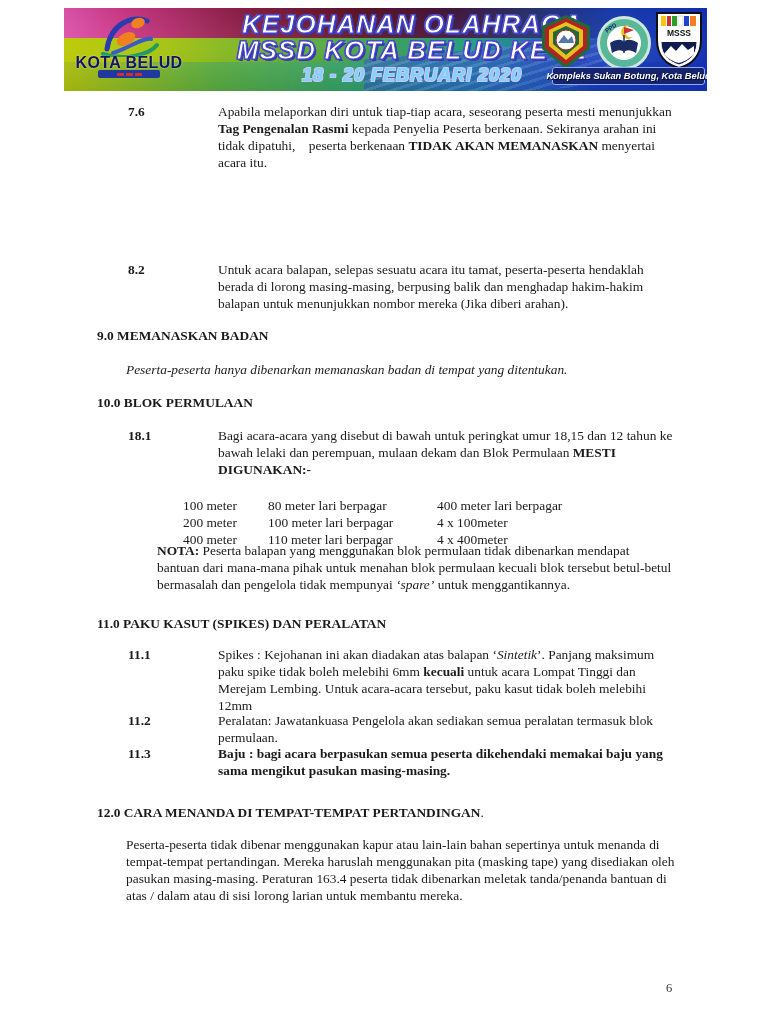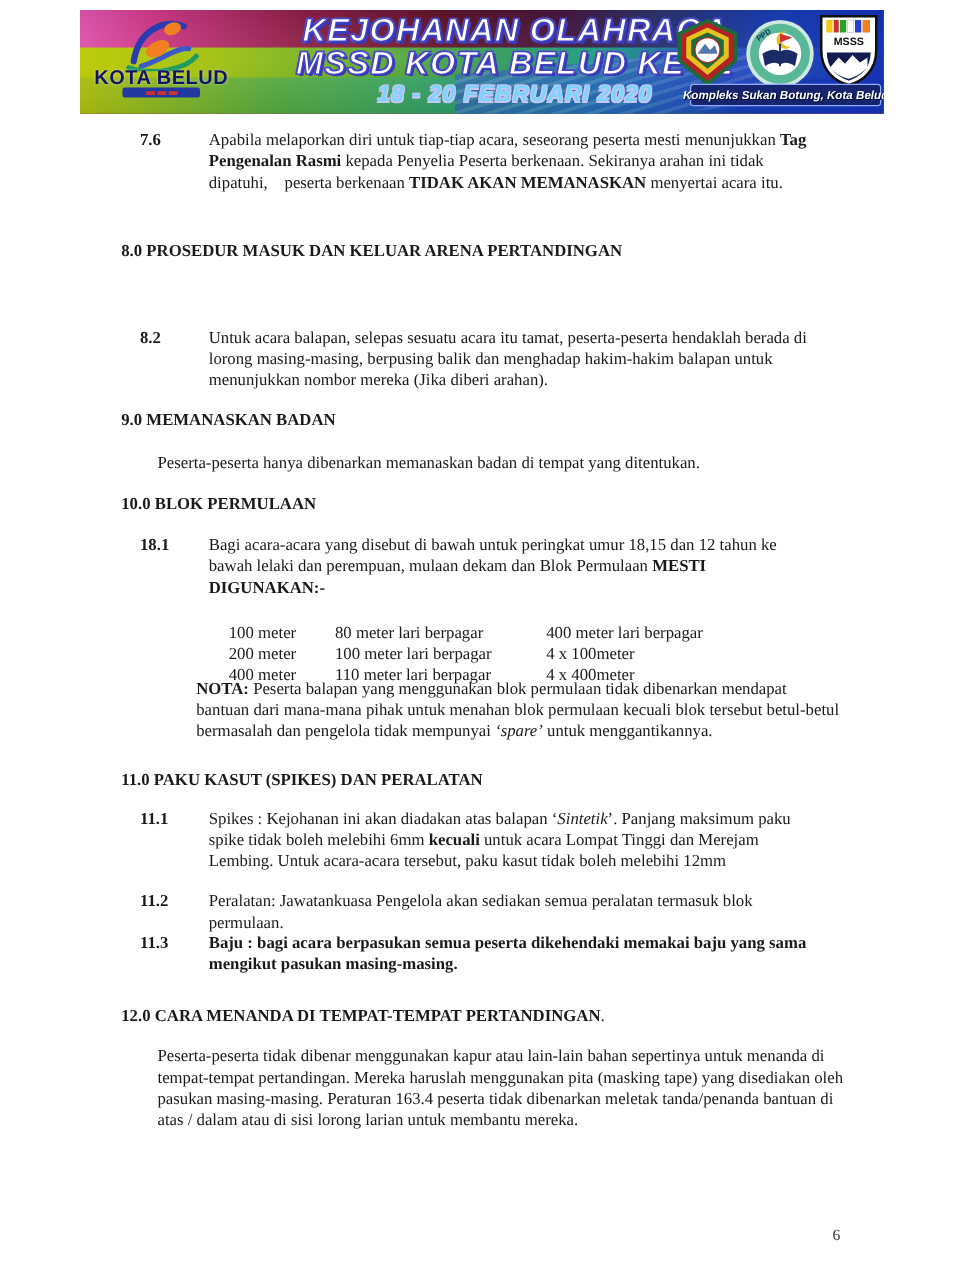--- a/index.html
+++ b/index.html
@@ -47,25 +47,25 @@
 
   .crest { position:absolute; }
   .venuebar { position:absolute; left:488px; top:59px; width:153px; height:18px;
     background:#16246e; border:1px solid #90aaff; border-radius:3px;
     display:flex; align-items:center; justify-content:center;
     font-family:"Liberation Sans", sans-serif; font-size:9.3px; font-weight:bold; font-style:italic;
     color:#ffffff; text-shadow:1px 1px 0 #000a30; white-space:nowrap; }
 
   
   .h { position:absolute; left:97px; width:576px; white-space:pre-wrap; }
-  .item { position:absolute; left:112px; width:545px; display:flex; }
+  .item { position:absolute; left:128px; width:545px; display:flex;gap:35px; }
   .item .num { width:55px; flex:none; font-weight:bold; }
   .item .itxt { flex:1; white-space:pre-wrap; }
   .para { position:absolute; white-space:pre-wrap; }
-  .p9  { left:126px; width:548px; }
+  .p9  { left:126px; width:548px;font-style:italic; }
   .nota { left:157px; width:517px; }
   .p12 { left:126px; width:549px; }
   .tbl { position:absolute; left:183px; top:497px; width:420px; }
   .trow { display:flex; line-height:17px;align-items:flex-end; }
   .trow .c1 { width:85px; flex:none; }
   .trow .c2 { width:169px; flex:none; }
   .trow .c3 { flex:1; }
   .pagenum { position:absolute; left:666px; top:980px; font-size:12.5px; color:#333; }
 </style>
 </head>
@@ -140,21 +140,20 @@
     <div class="venuebar">
       <span>Kompleks Sukan Botung, Kota Belud</span>
     </div>
   </div>
 
   <div class="item" style="top:103px">
     <span class="num">7.6</span>
     <div class="itxt"><span>Apabila melaporkan diri untuk tiap-tiap acara, seseorang peserta mesti menunjukkan </span><span class="b">Tag Pengenalan Rasmi</span><span> kepada Penyelia Peserta berkenaan. Sekiranya arahan ini tidak dipatuhi,    peserta berkenaan </span><span class="b">TIDAK AKAN MEMANASKAN</span><span> menyertai acara itu.</span></div>
   </div>
 
-  <div class="h" style="top:192px"><span class="b">8.0 PROSEDUR MASUK DAN KELUAR ARENA PERTANDINGAN</span></div>
 
 
   <div class="item" style="top:261px">
     <span class="num">8.2</span>
     <div class="itxt"><span>Untuk acara balapan, selepas sesuatu acara itu tamat, peserta-peserta hendaklah berada di lorong masing-masing, berpusing balik dan menghadap hakim-hakim balapan untuk menunjukkan nombor mereka (Jika diberi arahan).</span></div>
   </div>
 
   <div class="h" style="top:327px"><span class="b">9.0 MEMANASKAN BADAN</span></div>
 
   <div class="para p9" style="top:361px"><span>Peserta-peserta hanya dibenarkan memanaskan badan di tempat yang ditentukan.</span></div>

